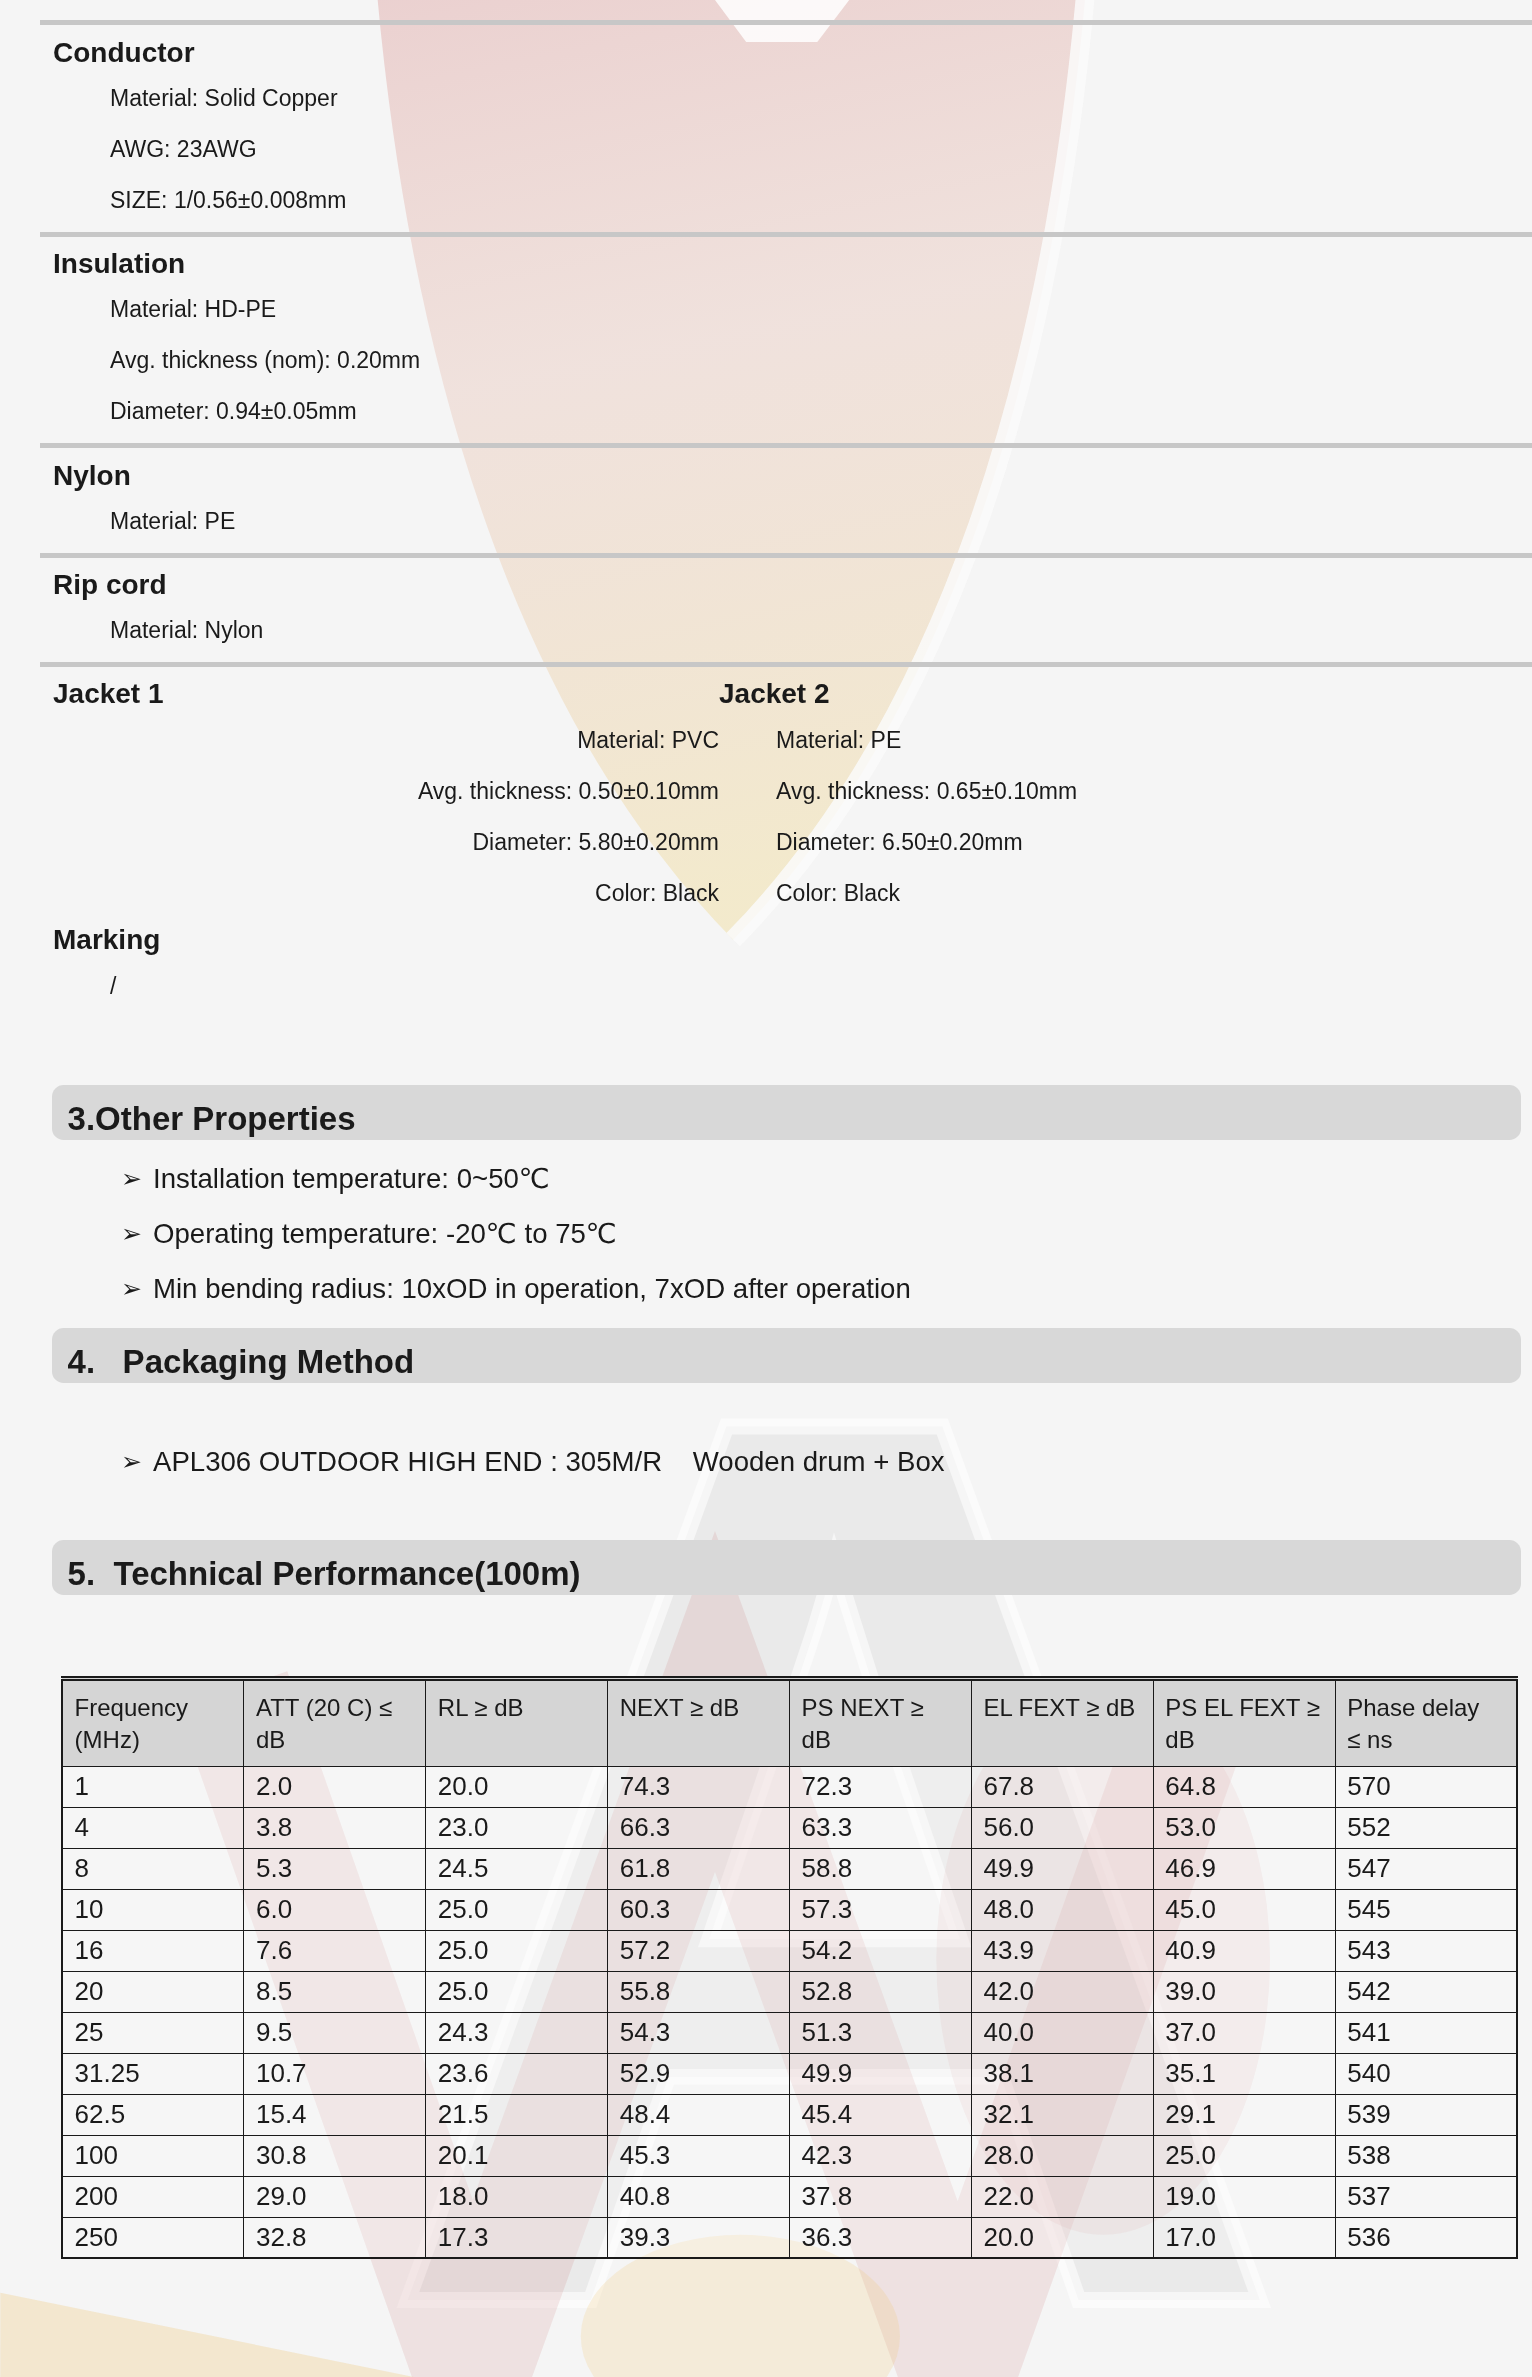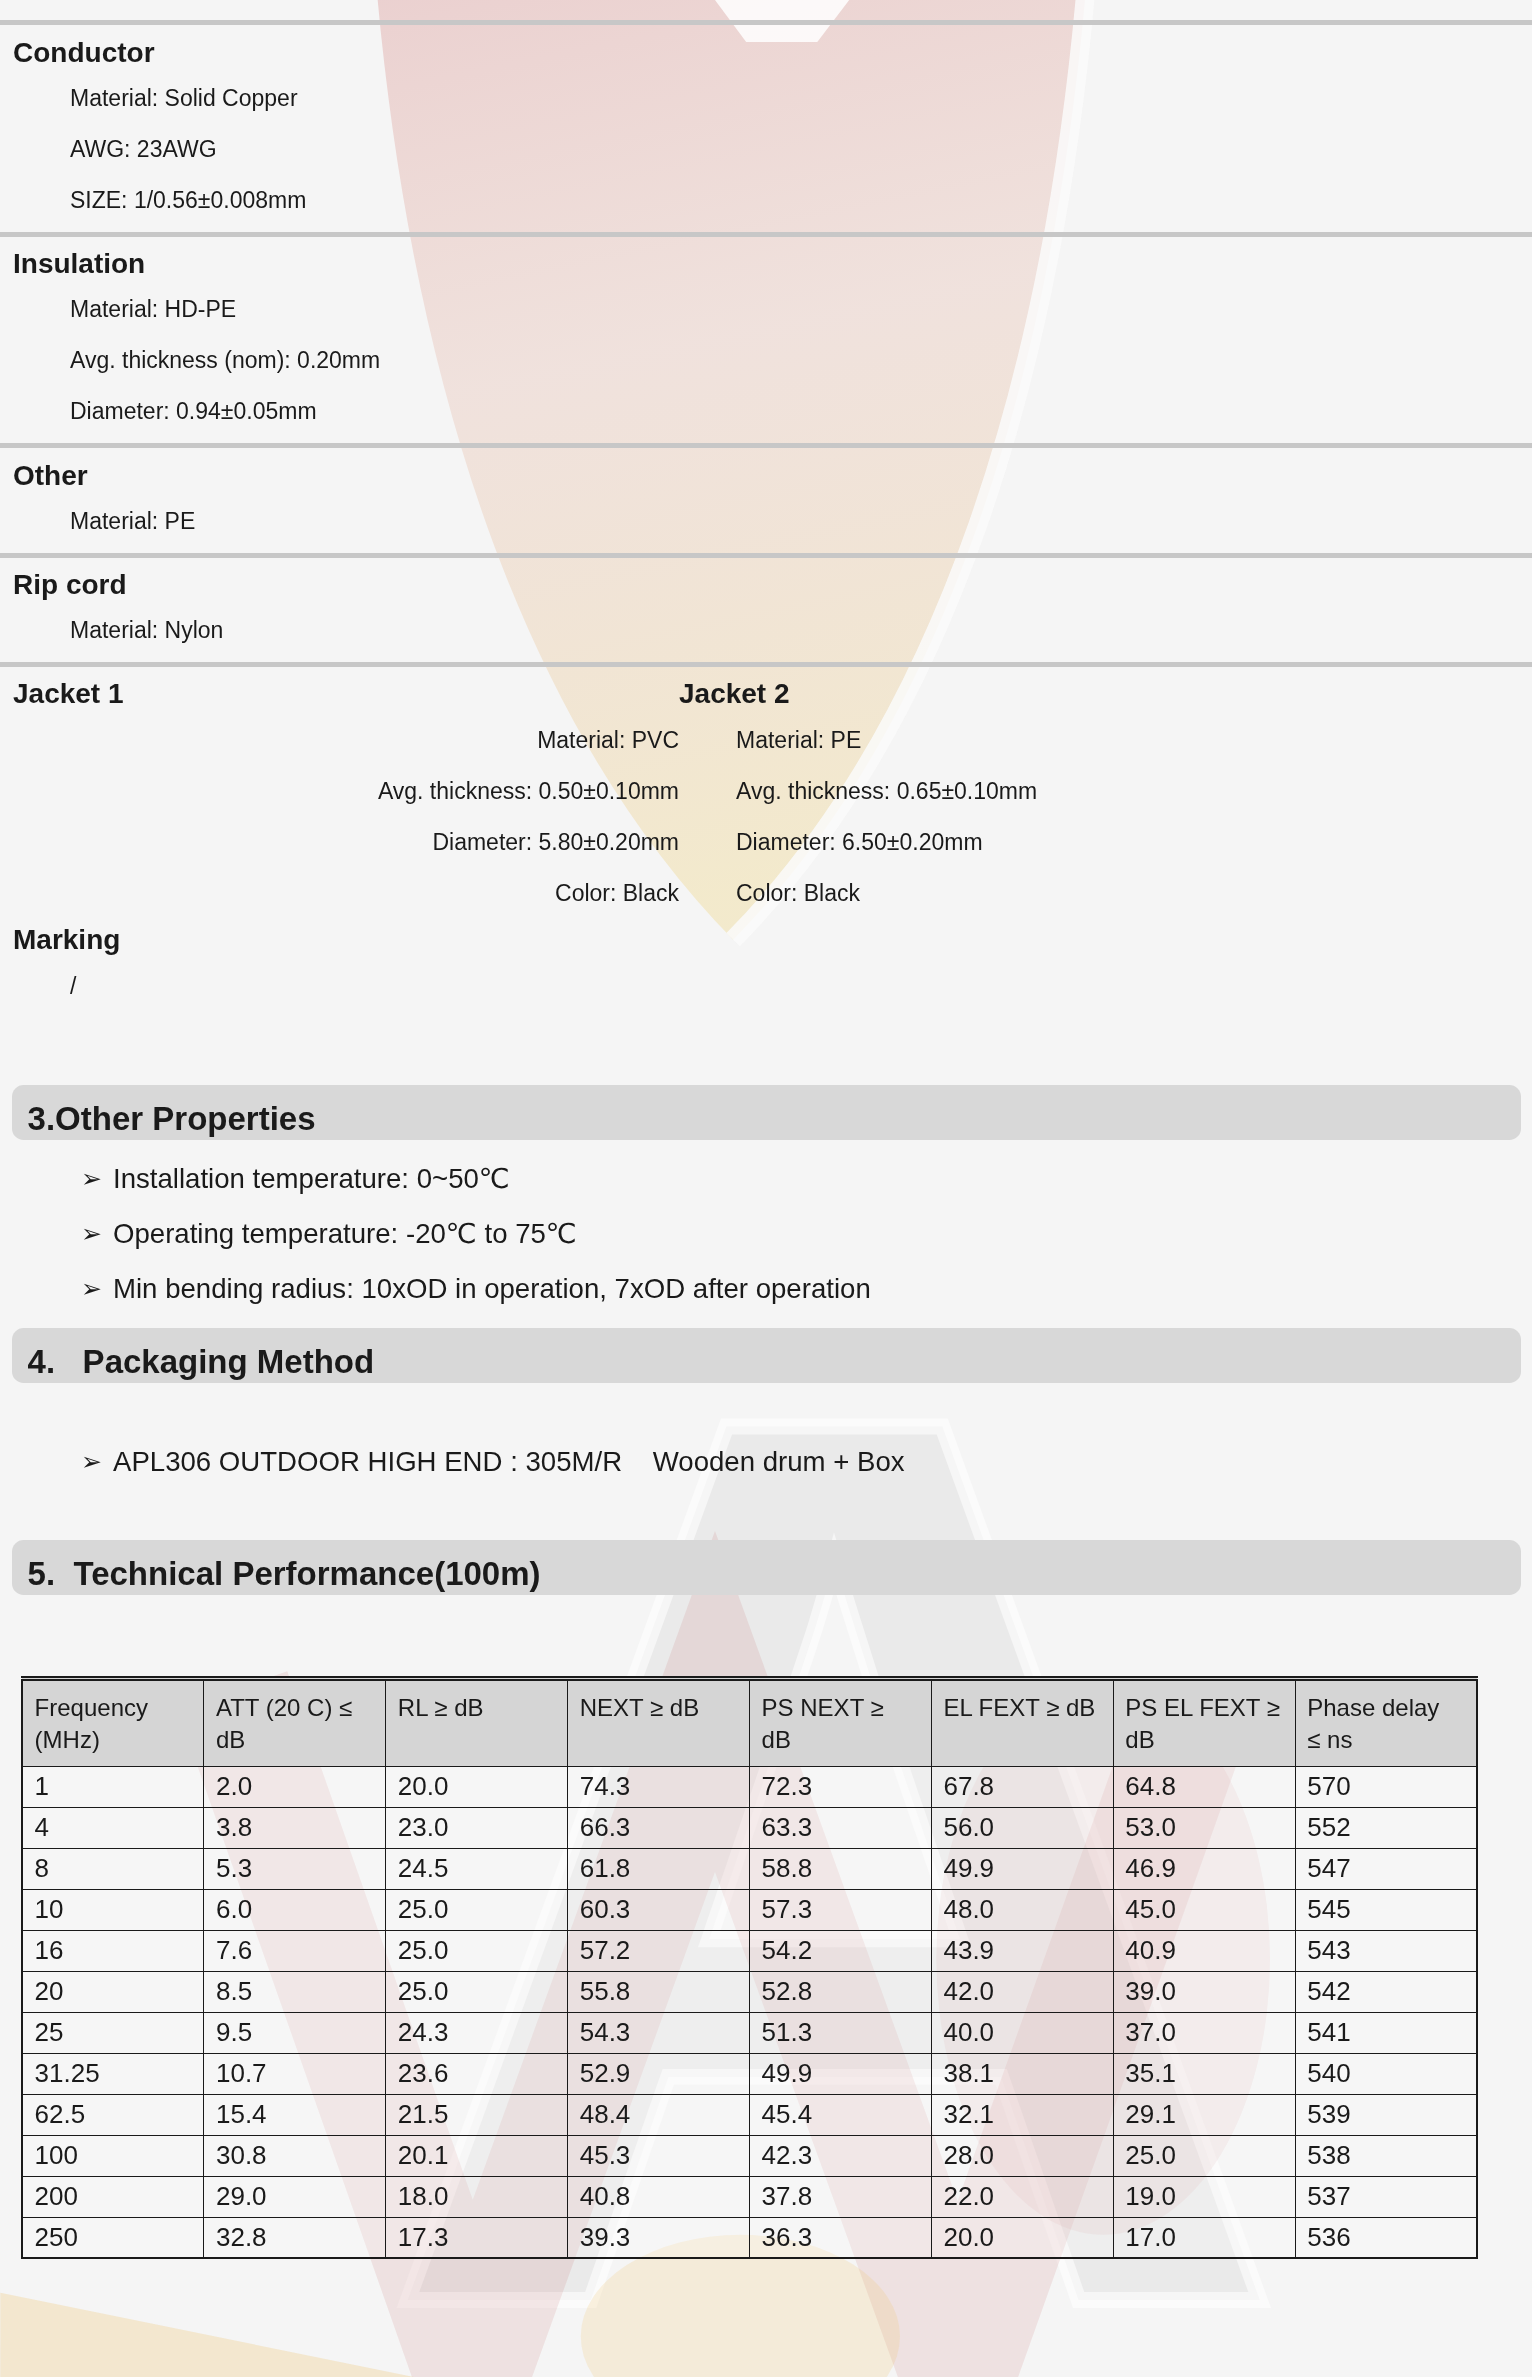--- a/index.html
+++ b/index.html
@@ -3,21 +3,21 @@
 <meta charset="utf-8">
 <style>
   :root{
     --bg:#f5f5f5; --divider:#c7c7c7; --bar:#d8d8d8; --ink:#1a1a1a;
     --tborder:#1a1a1a; --thead:#d5d5d5;
   }
   *{box-sizing:border-box; margin:0; padding:0;}
   body{font-family:"Liberation Sans","DejaVu Sans",sans-serif; color:var(--ink);}
   .page{position:relative; width:1533px; height:2377px; background:var(--bg); overflow:hidden;}
   .watermark{position:absolute; inset:0; z-index:0; pointer-events:none;}
-  .content{position:relative; z-index:1;}
+  .content{position:relative; z-index:1;padding-left:40px;}
 
   .divider{height:5.1px; background:var(--divider); width:100%;}
   .d-top{margin-top:20.3px;} .d-mid{margin-top:5.8px;}
 
   .sec-h{margin:10.2px 0 0 13px; font-size:28px; font-weight:bold; line-height:33px;}
   .sec-items{margin:4.4px 0 0 70px;}
   .sec-items .item{font-size:23px; line-height:51px; white-space:pre-wrap;}
 
   .jacket-row{display:flex; margin-top:10.2px;}
   .jacket-col{width:679px;}
@@ -85,21 +85,21 @@
 
     <div class="divider d-mid"></div>
     <div class="sec-h">Insulation</div>
     <div class="sec-items">
       <div class="item">Material: HD-PE</div>
       <div class="item">Avg. thickness (nom): 0.20mm</div>
       <div class="item">Diameter: 0.94±0.05mm</div>
     </div>
 
     <div class="divider d-mid"></div>
-    <div class="sec-h">Other</div>
+    <div class="sec-h">Nylon</div>
     <div class="sec-items">
       <div class="item">Material: PE</div>
     </div>
 
     <div class="divider d-mid"></div>
     <div class="sec-h">Rip cord</div>
     <div class="sec-items">
       <div class="item">Material: Nylon</div>
     </div>
 

